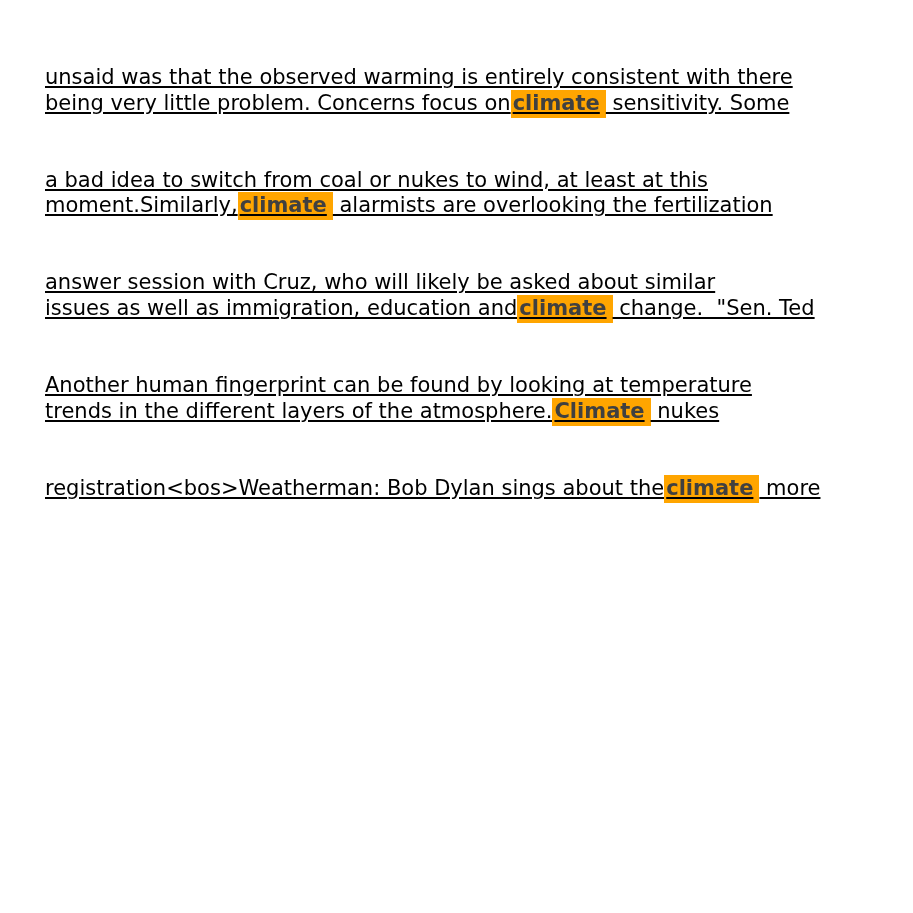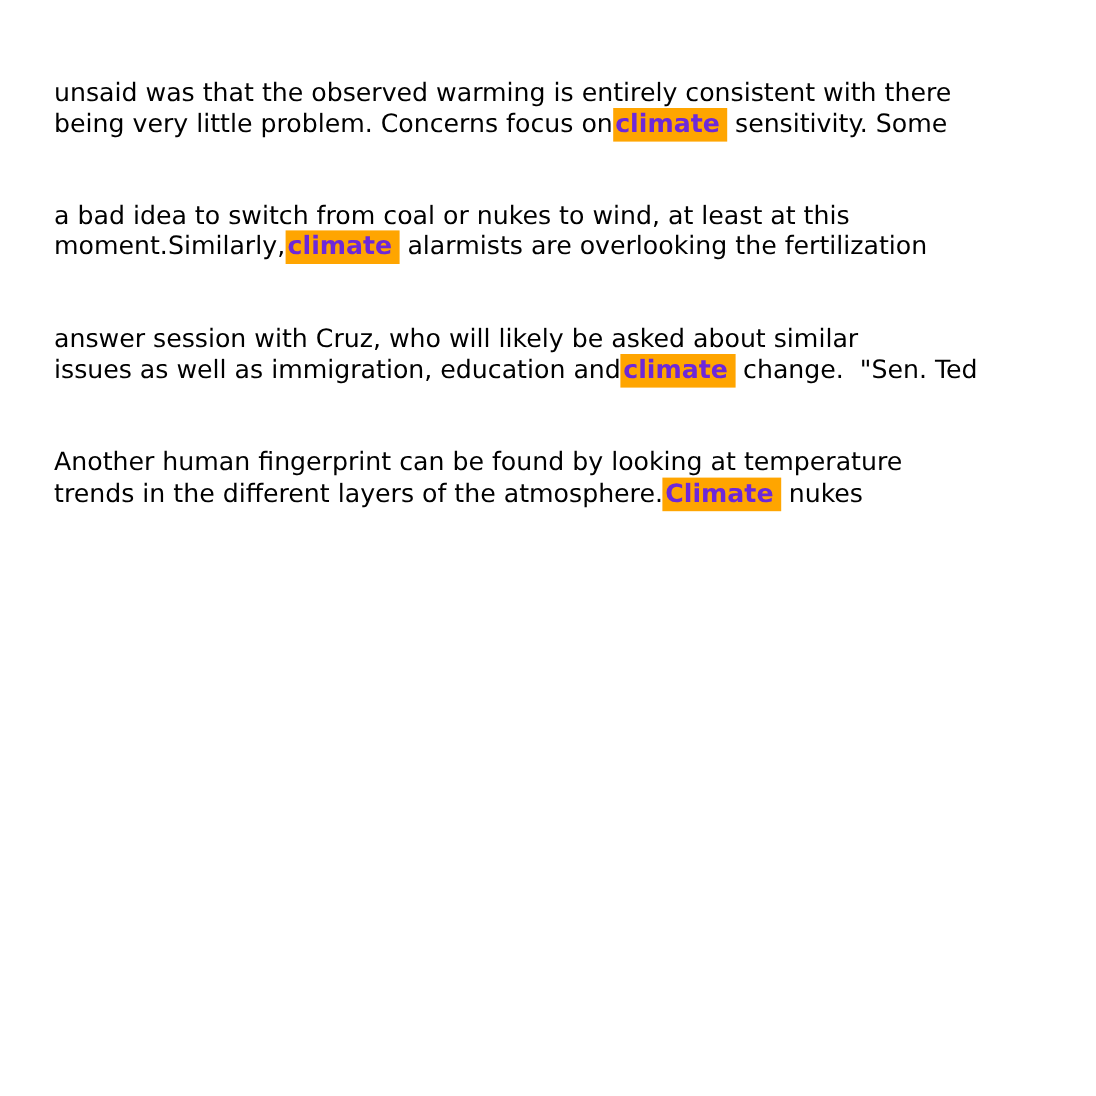--- a/index.html
+++ b/index.html
@@ -22,24 +22,25 @@
   }
   .snippet {
     margin: 0 0 51.5px 0;
     font-size: 21px;
     line-height: 25.6px;
     color: #000000;
   }
   .line {
     display: block;
     white-space: pre;
+    text-decoration: underline;
   }
   .hl {
     background: #ffa500;
-    color: #6d28d9;
+    color: #404040;
     font-weight: bold;
     font-style: normal;
     padding: 1px 6px 3px 2px;
   }
 </style>
 </head>
 <body>
 
 <div class="canvas">
 
@@ -59,16 +60,17 @@
     <span class="line"><span>issues as well as immigration, education and</span><mark class="hl">climate</mark><span> change.  "Sen. Ted</span></span>
   </p>
 
 
   <p class="snippet">
     <span class="line">Another human fingerprint can be found by looking at temperature</span>
     <span class="line"><span>trends in the different layers of the atmosphere.</span><mark class="hl">Climate</mark><span> nukes</span></span>
   </p>
 
   <p class="snippet">
+    <span class="line"><span>registration&lt;bos&gt;Weatherman: Bob Dylan sings about the</span><mark class="hl">climate</mark><span> more</span></span>
   </p>
 
 
 </div>
 
 </body></html>

